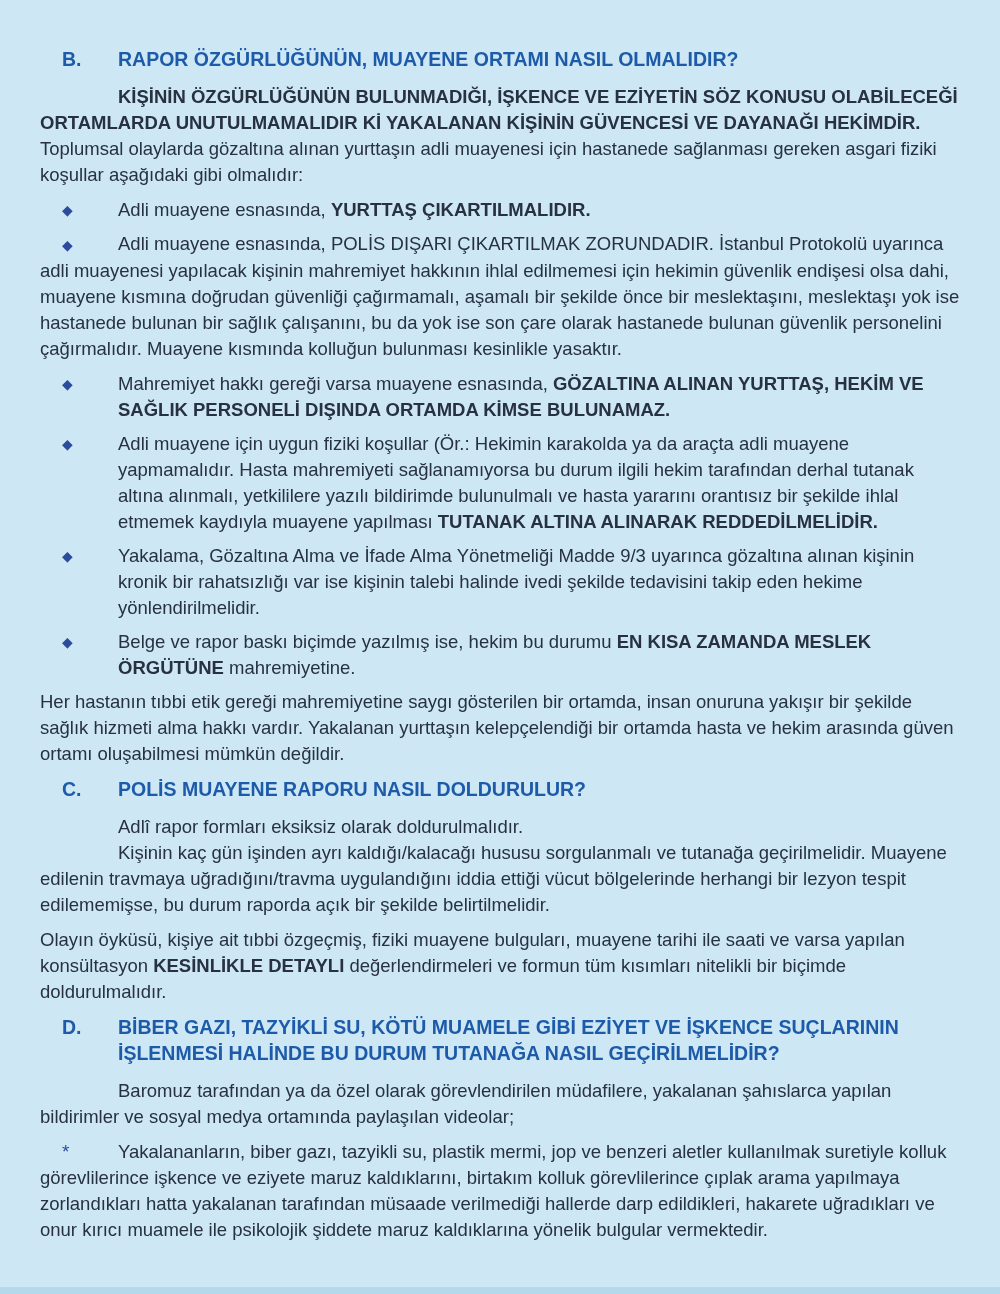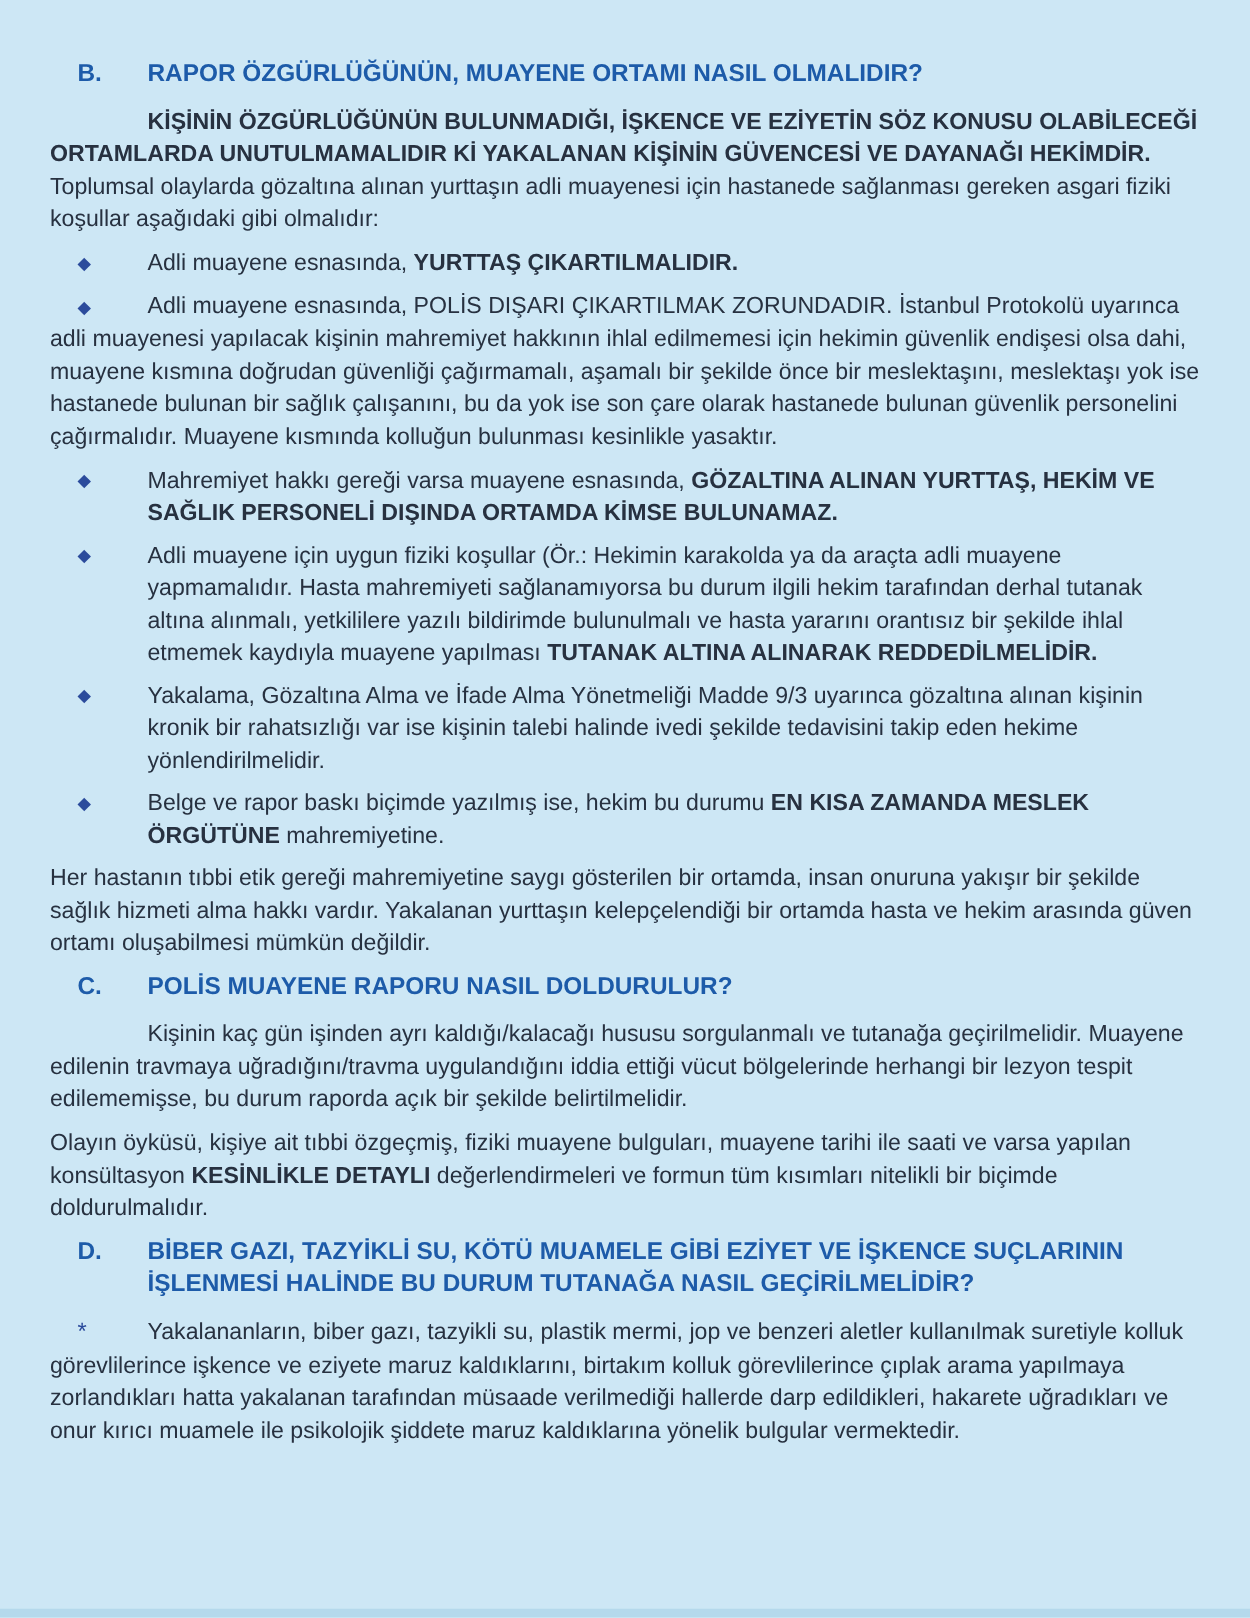--- a/index.html
+++ b/index.html
@@ -95,21 +95,23 @@
     </div>
     <div class="bullet-row">
       <span class="bullet-marker diamond">◆</span>
       <div class="bullet-body"><span class="seg">Belge ve rapor baskı biçimde yazılmış ise, hekim bu durumu </span><span class="seg bold">EN KISA ZAMANDA MESLEK ÖRGÜTÜNE</span><span class="seg"> mahremiyetine.</span></div>
     </div>
     <p class="para"><span class="seg">Her hastanın tıbbi etik gereği mahremiyetine saygı gösterilen bir ortamda, insan onuruna yakışır bir şekilde sağlık hizmeti alma hakkı vardır. Yakalanan yurttaşın kelepçelendiği bir ortamda hasta ve hekim arasında güven ortamı oluşabilmesi mümkün değildir.</span></p>
     <div class="heading-row">
       <span class="heading-label">C.</span>
       <h2 class="heading-title"><span class="seg bold">POLİS MUAYENE RAPORU NASIL DOLDURULUR?</span></h2>
     </div>
+    <p class="para indent tight"><span class="seg">Adlî rapor formları eksiksiz olarak doldurulmalıdır.</span></p>
     <p class="para indent"><span class="seg">Kişinin kaç gün işinden ayrı kaldığı/kalacağı hususu sorgulanmalı ve tutanağa geçirilmelidir. Muayene edilenin travmaya uğradığını/travma uygulandığını iddia ettiği vücut bölgelerinde herhangi bir lezyon tespit edilememişse, bu durum raporda açık bir şekilde belirtilmelidir.</span></p>
     <p class="para"><span class="seg">Olayın öyküsü, kişiye ait tıbbi özgeçmiş, fiziki muayene bulguları, muayene tarihi ile saati ve varsa yapılan konsültasyon </span><span class="seg bold">KESİNLİKLE DETAYLI</span><span class="seg"> değerlendirmeleri ve formun tüm kısımları nitelikli bir biçimde doldurulmalıdır.</span></p>
     <div class="heading-row">
       <span class="heading-label">D.</span>
       <h2 class="heading-title"><span class="seg bold">BİBER GAZI, TAZYİKLİ SU, KÖTÜ MUAMELE GİBİ EZİYET VE İŞKENCE SUÇLARININ İŞLENMESİ HALİNDE BU DURUM TUTANAĞA NASIL GEÇİRİLMELİDİR?</span></h2>
     </div>
+    <p class="para indent"><span class="seg">Baromuz tarafından ya da özel olarak görevlendirilen müdafilere, yakalanan şahıslarca yapılan bildirimler ve sosyal medya ortamında paylaşılan videolar;</span></p>
     <p class="para"><span class="marker-inline asterisk">*</span><span class="seg">Yakalananların, biber gazı, tazyikli su, plastik mermi, jop ve benzeri aletler kullanılmak suretiyle kolluk görevlilerince işkence ve eziyete maruz kaldıklarını, birtakım kolluk görevlilerince çıplak arama yapılmaya zorlandıkları hatta yakalanan tarafından müsaade verilmediği hallerde darp edildikleri, hakarete uğradıkları ve onur kırıcı muamele ile psikolojik şiddete maruz kaldıklarına yönelik bulgular vermektedir.</span></p>
   </main>
 <div class="bottom-strip"></div>
 
 </body></html>

